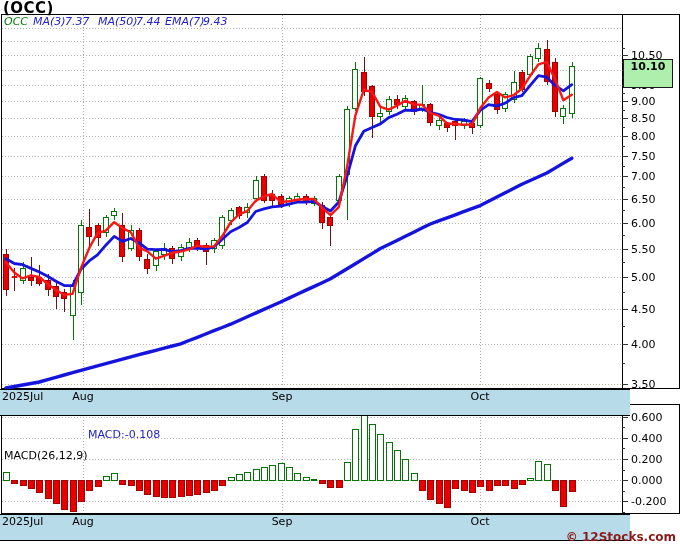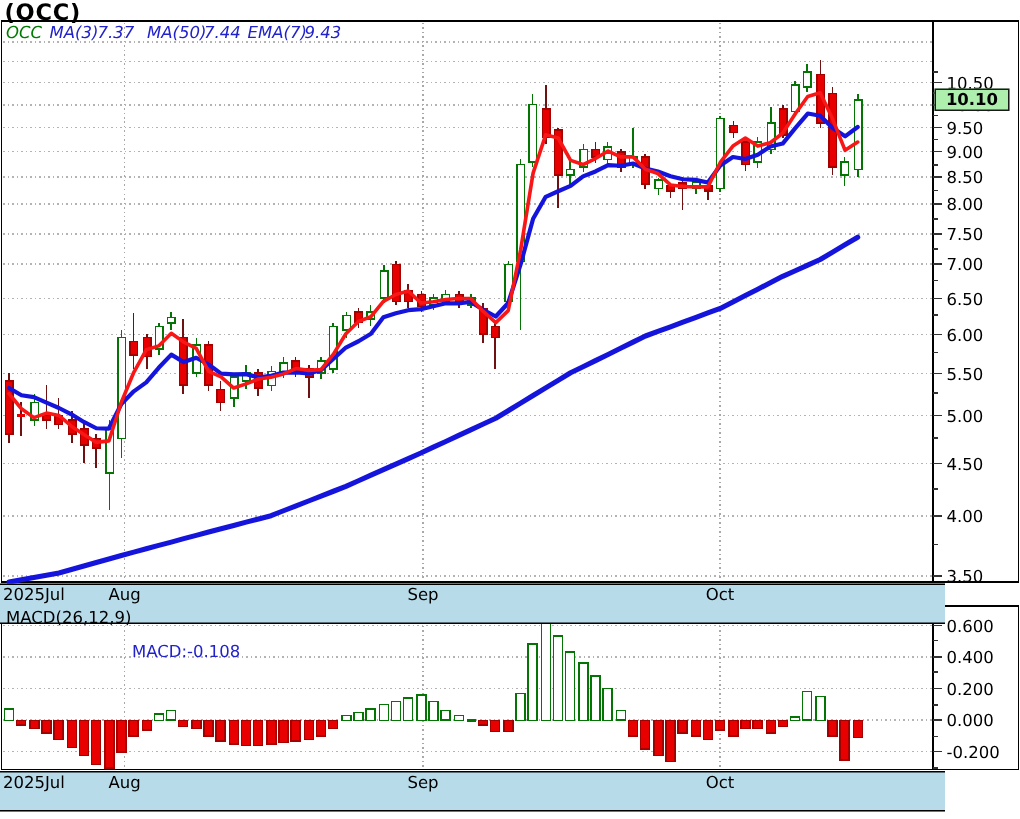--- a/index.html
+++ b/index.html
@@ -9,28 +9,28 @@
   .title{position:absolute;left:3px;top:-1px;font-size:15px;font-weight:bold;color:#000;letter-spacing:0.5px;}
   .legend{position:absolute;left:0;top:16px;height:12px;font-size:11px;white-space:nowrap;}
   .legend span{position:absolute;top:0;line-height:12px;font-style:italic;}
   .lg-sym{left:4px;color:#007a00;}
   .lg-ma3l{left:33px;color:#2222cc;}
   .lg-ma3v{left:65px;color:#2222cc;}
   .lg-ma50l{left:98px;color:#2222cc;}
   .lg-ma50v{left:136px;color:#2222cc;}
   .lg-ema7l{left:165px;color:#2222cc;}
   .lg-ema7v{left:203px;color:#2222cc;}
-  .badge{position:absolute;left:623px;width:50px;height:15px;background:#aeefae;border:1px solid #1a1a1a;box-sizing:border-box;font-size:11px;font-weight:bold;color:#000;text-align:center;line-height:13px;}
+  .badge{position:absolute;left:623px;width:50px;height:29px;background:#aeefae;border:1px solid #1a1a1a;box-sizing:border-box;font-size:11px;font-weight:bold;color:#000;text-align:center;line-height:13px;}
   .band{position:absolute;left:0;width:630px;height:27px;background:#b7dbe9;border-top:1px solid #000;border-bottom:1px solid #000;box-sizing:border-box;font-size:11px;color:#000;}
   .band span{position:absolute;top:0;line-height:13px;white-space:nowrap;}
   #band-top{top:389px;}
   #band-bottom{top:514px;}
   .macd-legend{position:absolute;top:406px;left:0;height:12px;font-size:11px;white-space:nowrap;}
   .macd-legend span{position:absolute;top:0;line-height:12px;}
-  .macd-params{left:4px;color:#000;}
+  .macd-params{left:4px;color:#000;margin-top:44px;}
   .macd-current{left:88px;color:#2222cc;margin-top:23px;}
   .watermark{position:absolute;top:530px;right:4px;font-size:12px;font-weight:bold;color:#8b1a1a;}
 </style>
 </head>
 <body>
 
 <div class="page">
   <svg class="canvas" width="680" height="546" viewBox="0 0 680 546" id="chart-svg">
       <g shape-rendering="crispEdges">
         <line x1="2" y1="384" x2="621" y2="384" stroke="#b3b3b3" stroke-width="1" stroke-dasharray="1 2"></line>
@@ -657,13 +657,14 @@
     <span class="macd-current">MACD:-0.108</span>
   </div>
 
   <div class="band" id="band-bottom">
       <span style="left: 2px;">2025Jul</span>
       <span style="left: 83px; transform: translateX(-50%);">Aug</span>
       <span style="left: 282px; transform: translateX(-50%);">Sep</span>
       <span style="left: 480px; transform: translateX(-50%);">Oct</span>
     </div>
 
+  <div class="watermark">© 12Stocks.com</div>
 </div>
 
 </body></html>

